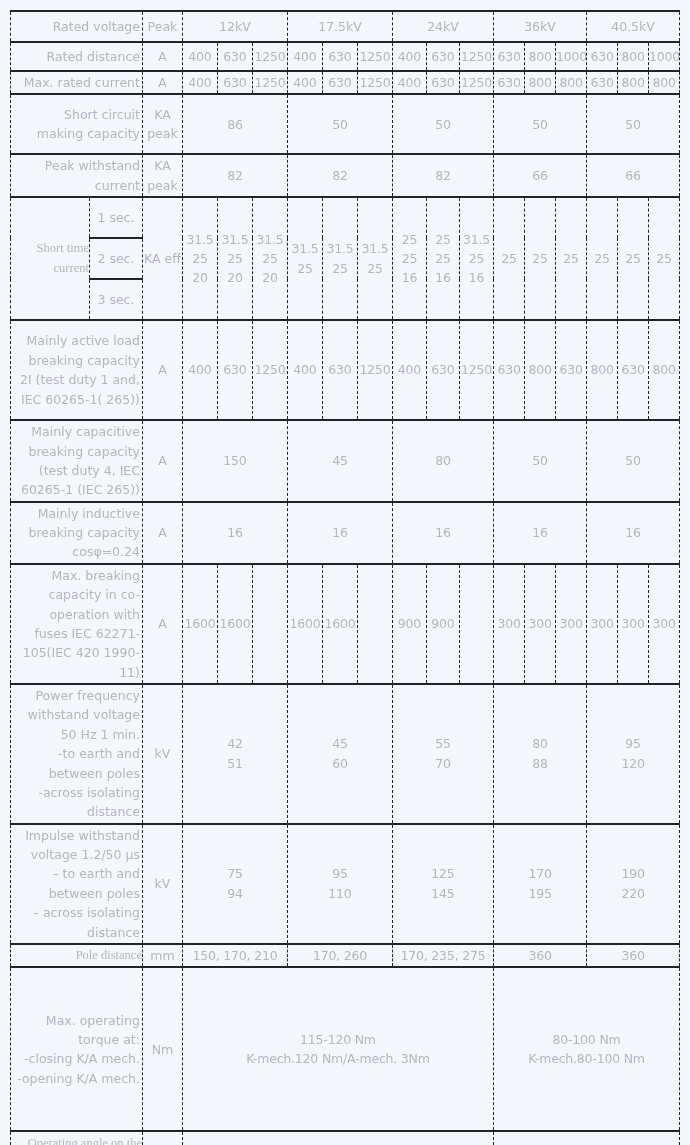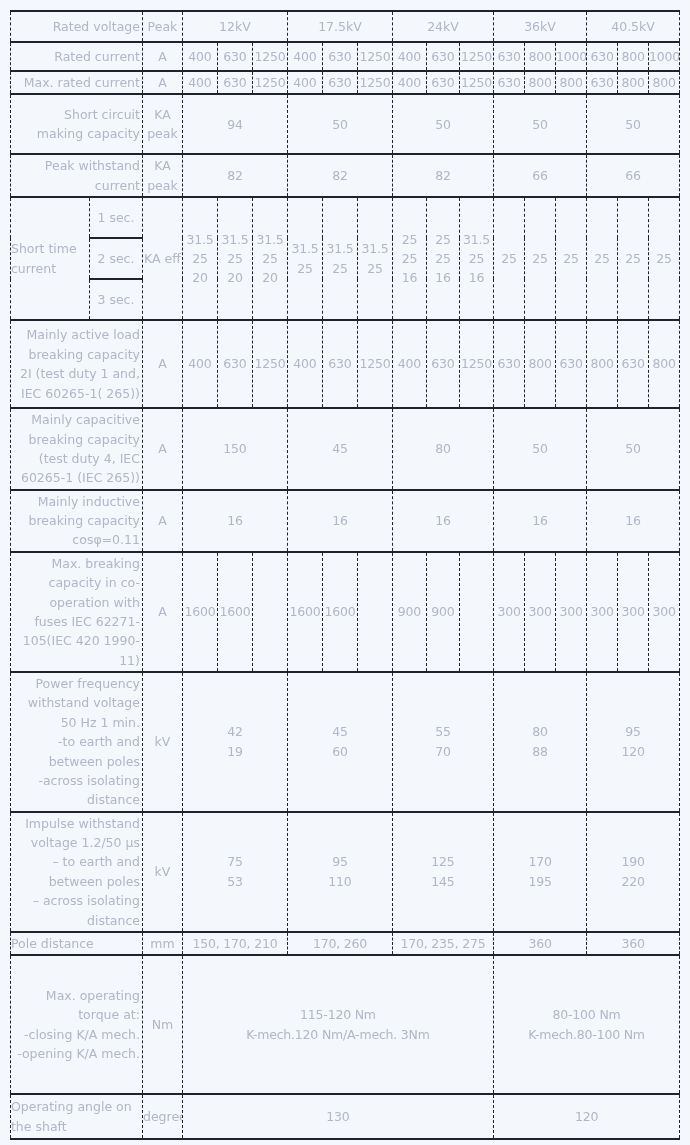--- a/index.html
+++ b/index.html
@@ -35,21 +35,21 @@
     vertical-align:middle;
     white-space:pre-line;
     overflow:hidden;
     padding:1px 0;
   }
   td.lbl{
     text-align:right;
     padding-left:4px;
     padding-right:2px;
   }
-  td.lblc{text-align:left;padding:0;}
+  td.lblc{text-align:right;padding:0;font-family:Liberation Serif, serif;}
   td.unit,td.val,td.sub,td.hdr{text-align:center;padding:1px 0;}
   td.val{letter-spacing:-0.2px;}
 </style>
 </head>
 <body>
 
 <table>
   <colgroup>
     <col style="width:79px">
       <col style="width:53px">
@@ -76,21 +76,21 @@
     <td class="lbl" colspan="2">Rated voltage</td>
     <td class="hdr">Peak</td>
     <td class="hdr" colspan="3">12kV</td>
     <td class="hdr" colspan="3">17.5kV</td>
     <td class="hdr" colspan="3">24kV</td>
     <td class="hdr" colspan="3">36kV</td>
     <td class="hdr" colspan="3">40.5kV</td>
   </tr>
 
   <tr style="height:29px">
-    <td class="lbl" colspan="2">Rated current</td>
+    <td class="lbl" colspan="2">Rated distance</td>
     <td class="unit">A</td>
     <td class="val">400</td>
     <td class="val">630</td>
     <td class="val">1250</td>
     <td class="val">400</td>
     <td class="val">630</td>
     <td class="val">1250</td>
     <td class="val">400</td>
     <td class="val">630</td>
     <td class="val">1250</td>
@@ -119,21 +119,21 @@
     <td class="val">800</td>
     <td class="val">630</td>
     <td class="val">800</td>
     <td class="val">800</td>
   </tr>
 
   <tr style="height:60px">
     <td class="lbl" colspan="2">Short circuit making capacity</td>
     <td class="unit">KA
 peak</td>
-    <td class="val" colspan="3">94</td>
+    <td class="val" colspan="3">86</td>
     <td class="val" colspan="3">50</td>
     <td class="val" colspan="3">50</td>
     <td class="val" colspan="3">50</td>
     <td class="val" colspan="3">50</td>
   </tr>
 
   <tr style="height:38px">
     <td class="lbl" colspan="2">Peak withstand current</td>
     <td class="unit">KA
 peak</td>
@@ -179,21 +179,21 @@
     <td class="val" rowspan="3">25</td>
     <td class="val" rowspan="3">25</td>
   </tr>
   <tr style="height:41px">
     <td class="sub">2 sec.</td>
   </tr>
   <tr style="height:41px">
     <td class="sub">3 sec.</td>
   </tr>
 
-  <tr style="height:88px">
+  <tr style="height:100px">
     <td class="lbl" colspan="2">Mainly active load breaking capacity 2I (test duty 1 and, IEC 60265-1( 265))</td>
     <td class="unit">A</td>
     <td class="val">400</td>
     <td class="val">630</td>
     <td class="val">1250</td>
     <td class="val">400</td>
     <td class="val">630</td>
     <td class="val">1250</td>
     <td class="val">400</td>
     <td class="val">630</td>
@@ -210,21 +210,21 @@
     <td class="lbl" colspan="2">Mainly capacitive breaking capacity (test duty 4, IEC 60265-1 (IEC 265))</td>
     <td class="unit">A</td>
     <td class="val" colspan="3">150</td>
     <td class="val" colspan="3">45</td>
     <td class="val" colspan="3">80</td>
     <td class="val" colspan="3">50</td>
     <td class="val" colspan="3">50</td>
   </tr>
 
   <tr style="height:54px">
-    <td class="lbl" colspan="2">Mainly inductive breaking capacity cosφ=0.11</td>
+    <td class="lbl" colspan="2">Mainly inductive breaking capacity cosφ=0.24</td>
     <td class="unit">A</td>
     <td class="val" colspan="3">16</td>
     <td class="val" colspan="3">16</td>
     <td class="val" colspan="3">16</td>
     <td class="val" colspan="3">16</td>
     <td class="val" colspan="3">16</td>
   </tr>
 
   <tr style="height:83px">
     <td class="lbl" colspan="2">Max. breaking capacity in co-operation with fuses IEC 62271-105(IEC 420 1990-11)</td>
@@ -245,59 +245,59 @@
     <td class="val">300</td>
     <td class="val">300</td>
   </tr>
 
   <tr style="height:135px">
     <td class="lbl" colspan="2">Power frequency withstand voltage 50 Hz 1 min.
 -to earth and between poles
 -across isolating distance</td>
     <td class="unit">kV</td>
     <td class="val" colspan="3">42
-19</td>
+51</td>
     <td class="val" colspan="3">45
 60</td>
     <td class="val" colspan="3">55
 70</td>
     <td class="val" colspan="3">80
 88</td>
     <td class="val" colspan="3">95
 120</td>
   </tr>
 
   <tr style="height:116px">
     <td class="lbl" colspan="2">Impulse withstand voltage 1.2/50 μs
 – to earth and between poles
 – across isolating distance</td>
     <td class="unit">kV</td>
     <td class="val" colspan="3">75
-53</td>
+94</td>
     <td class="val" colspan="3">95
 110</td>
     <td class="val" colspan="3">125
 145</td>
     <td class="val" colspan="3">170
 195</td>
     <td class="val" colspan="3">190
 220</td>
   </tr>
 
   <tr style="height:21px">
     <td class="lblc" colspan="2">Pole distance</td>
     <td class="unit">mm</td>
     <td class="val" colspan="3">150, 170, 210</td>
     <td class="val" colspan="3">170, 260</td>
     <td class="val" colspan="3">170, 235, 275</td>
     <td class="val" colspan="3">360</td>
     <td class="val" colspan="3">360</td>
   </tr>
 
-  <tr style="height:139px">
+  <tr style="height:164px">
     <td class="lbl" colspan="2">Max. operating torque at:
 -closing K/A mech.
 -opening K/A mech.</td>
     <td class="unit">Nm</td>
     <td class="val" colspan="9">115-120 Nm
 K-mech.120 Nm/A-mech. 3Nm</td>
     <td class="val" colspan="6">80-100 Nm
 K-mech.80-100 Nm</td>
   </tr>
 

